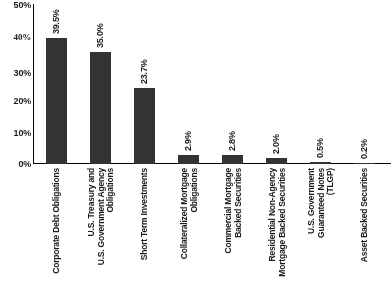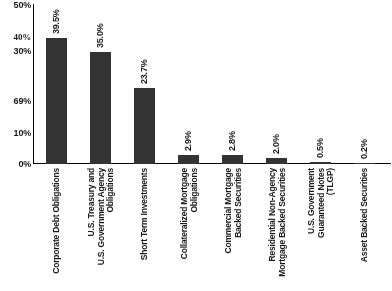--- a/index.html
+++ b/index.html
@@ -119,22 +119,22 @@
   }
 </style>
 </head>
 <body>
 
 <div id="chart-root">
 
   <div class="y-axis-area">
     <div class="y-tick-label" style="top:5px;">50%</div>
     <div class="y-tick-label" style="top:37px;font-family:Liberation Serif, serif;">40%</div>
-    <div class="y-tick-label" style="top:51px;">30%</div>
-    <div class="y-tick-label" style="top:101px;">69%</div>
+    <div class="y-tick-label" style="top:73px;">30%</div>
+    <div class="y-tick-label" style="top:101px;">20%</div>
     <div class="y-tick-label" style="top:133px;">10%</div>
     <div class="y-tick-label" style="top:164px;">0%</div>
   </div>
 
   <div class="axis-line-y"></div>
   <div class="axis-line-x"></div>
 
   <div class="plot-area">
     <div class="bar-slot" style="left:12px;width:21px;">
       <div class="bar" style="height:126.4px;"></div>

